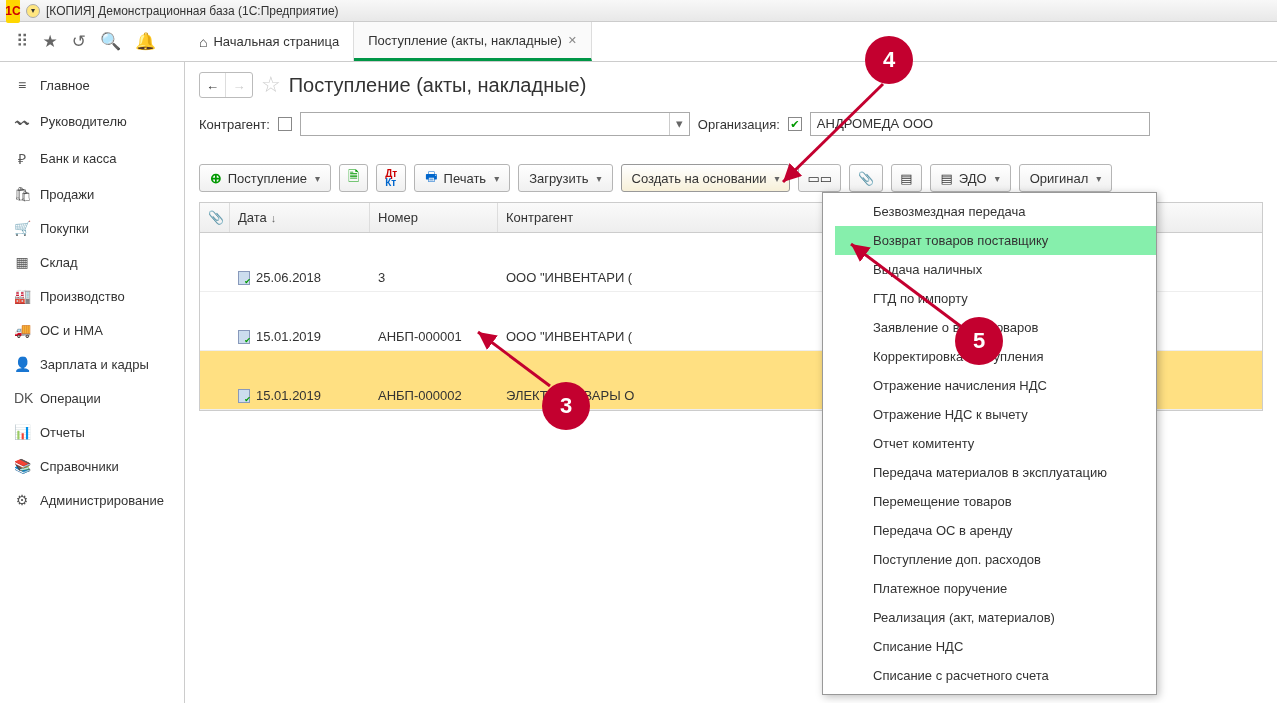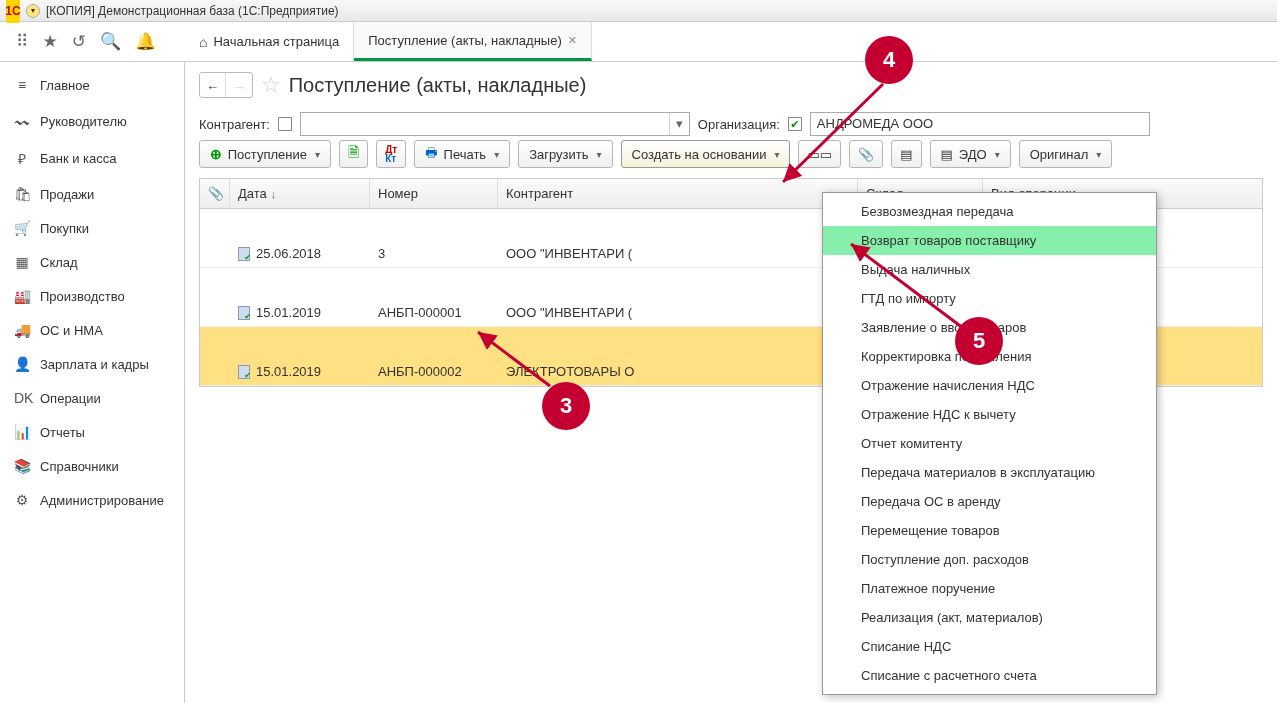--- a/index.html
+++ b/index.html
@@ -30,21 +30,21 @@
   
   
   .chead { display:flex; align-items:center; gap:8px; margin-bottom:14px;}
   .navbtns { display:flex; border:1px solid #bbb; border-radius:3px; overflow:hidden;}
   .navbtns span{ width:26px;height:24px;display:flex;align-items:center;justify-content:center;border-right:1px solid #ddd;cursor:pointer;}
   .navbtns span:last-child{border-right:none;color:#ccc;}
   .star{font-size:22px;color:#ccc;cursor:pointer;}
   .ctitle{font-size:20px;}
   
   
-  .filters{display:flex;align-items:center;gap:8px;margin-bottom:4px;font-size:13px;}
+  .filters{display:flex;align-items:center;gap:8px;margin-bottom:28px;font-size:13px;}
   .filters .chk{width:14px;height:14px;border:1px solid #888;display:inline-block;vertical-align:middle;}
   .filters .chk.checked::after{content:"✔";color:#090;font-size:11px;display:block;line-height:12px;text-align:center;}
   .filters .inp{border:1px solid #aaa;height:24px;background:#fff;}
   .filters .inp.w1{width:390px;display:flex;}
   .filters .inp.w1 .dd{width:20px;border-left:1px solid #ccc;text-align:center;line-height:22px;color:#666;cursor:pointer;}
   .filters .inp.w1 .txt{flex:1;}
   .filters .inp.w2{width:340px;padding:0 6px;line-height:22px;}
   
   
   .tbar{display:flex;align-items:center;gap:8px;margin-bottom:10px;}
@@ -71,21 +71,21 @@
   .c-vid{flex:1;}
   .sort{font-size:11px;color:#666;}
   .trow{display:flex;border-bottom:1px solid #eee;cursor:pointer;}
   .trow.sel{background:#ffe082;}
   .td{padding:6px 8px;border-right:1px solid transparent;display:flex;align-items:center;gap:6px;margin-top:31px;}
   .docicon{width:12px;height:14px;display:inline-block;background:#cde;border:1px solid #89b;position:relative;}
   .docicon::after{content:"✔";position:absolute;font-size:8px;color:#090;right:-2px;bottom:-2px;}
   
   
   .menu{position:absolute;left:637px;top:130px;width:335px;background:#fff;border:1px solid #999;box-shadow:2px 2px 8px rgba(0,0,0,.25);z-index:10;padding:4px 0;}
-  .menu .mitem{padding:7px 38px;cursor:pointer;font-size:13px;}
+  .menu .mitem{padding:7px 38px;cursor:pointer;font-size:13px;margin-left:12px;}
   .menu .mitem.hl{background:#86efac;}
   
   
   .callout{position:absolute;width:48px;height:48px;border-radius:50%;background:#c3002f;color:#fff;display:flex;align-items:center;justify-content:center;font-size:22px;font-weight:bold;z-index:20;}
   .arrow{position:absolute;z-index:19;}
   .arrow svg{overflow:visible;}
 </style>
 </head>
 <body>
 
@@ -300,22 +300,22 @@
         <div class="mitem">Безвозмездная передача</div>
         <div class="mitem hl">Возврат товаров поставщику</div>
         <div class="mitem">Выдача наличных</div>
         <div class="mitem">ГТД по импорту</div>
         <div class="mitem">Заявление о ввозе товаров</div>
         <div class="mitem">Корректировка поступления</div>
         <div class="mitem">Отражение начисления НДС</div>
         <div class="mitem">Отражение НДС к вычету</div>
         <div class="mitem">Отчет комитенту</div>
         <div class="mitem">Передача материалов в эксплуатацию</div>
+        <div class="mitem">Перемещение товаров</div>
         <div class="mitem">Передача ОС в аренду</div>
-        <div class="mitem">Перемещение товаров</div>
         <div class="mitem">Поступление доп. расходов</div>
         <div class="mitem">Платежное поручение</div>
         <div class="mitem">Реализация (акт, материалов)</div>
         <div class="mitem">Списание НДС</div>
         <div class="mitem">Списание с расчетного счета</div>
       </div>
 
     <div class="callout" style="left:357px;top:320px">3</div>
     <div class="arrow" style="left:285px;top:264px">
       <svg width="90" height="70">

